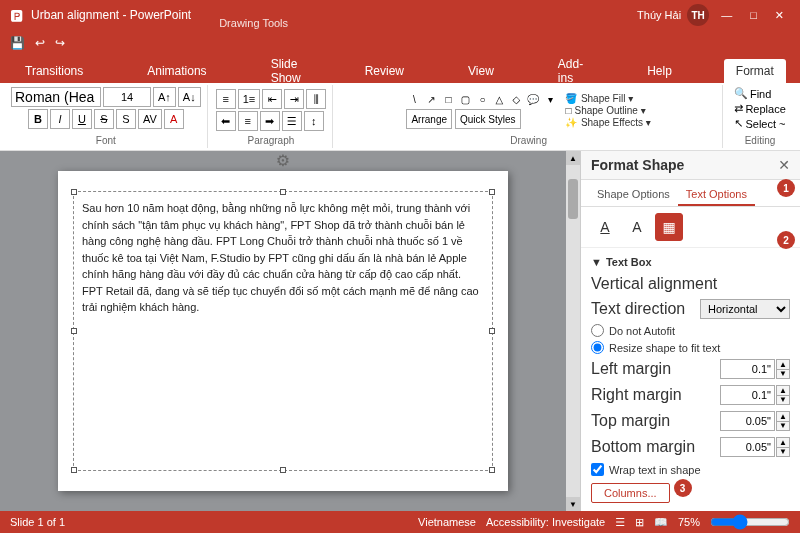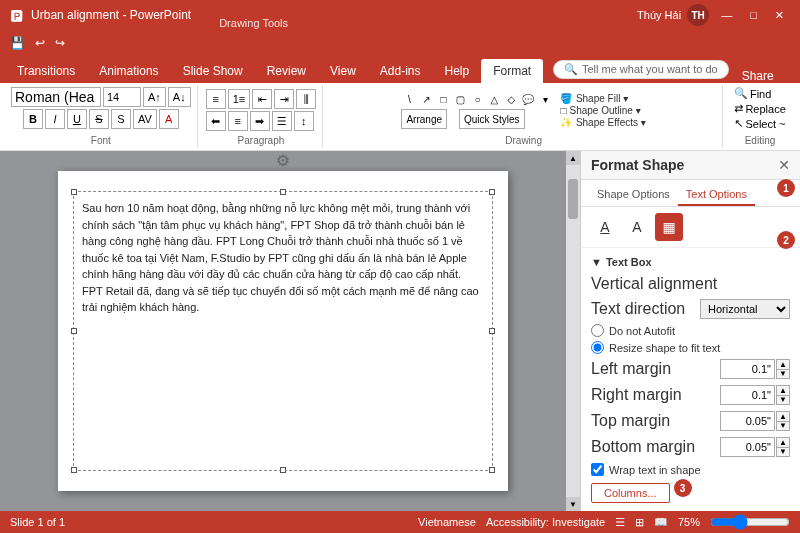--- a/index.html
+++ b/index.html
@@ -18,22 +18,23 @@
     .title-bar-left { display: flex; align-items: center; gap: 8px; font-size: 12px; }
     .title-bar-right { display: flex; align-items: center; gap: 6px; }
     .title-btn { color: white; font-size: 11px; cursor: pointer; padding: 2px 6px; }
     .user-badge { background: #922b21; border-radius: 50%; width: 22px; height: 22px; display: flex; align-items: center; justify-content: center; font-size: 10px; font-weight: bold; }
 
     
     .ribbon-tabs {
       background: #c0392b;
       display: flex;
       align-items: flex-end;
-      padding: 0 5px;
+      padding: 0 13px;
       height: 28px;
+      gap: 40px;
     }
     .ribbon-tab {
       padding: 4px 12px;
       color: white;
       font-size: 12px;
       cursor: pointer;
       height: 24px;
       display: flex;
       align-items: center;
       border-radius: 3px 3px 0 0;
@@ -90,23 +91,23 @@
       font-size: 14px;
       padding: 1px 3px;
       border: 1px solid #aaa;
       width: 90px;
       height: 20px;
     }
     .font-size-input {
       font-size: 11px;
       padding: 1px 3px;
       border: 1px solid #aaa;
-      width: 38px;
+      width: 48px;
       height: 20px;
-      text-align: left;
+      text-align: center;
     }
     .small-btn {
       font-size: 11px;
       padding: 1px 4px;
       cursor: pointer;
       border: 1px solid #aaa;
       background: white;
       height: 20px;
       min-width: 20px;
     }
@@ -505,21 +506,21 @@
           <span class="shape-icon">\</span>
           <span class="shape-icon">↗</span>
           <span class="shape-icon">□</span>
           <span class="shape-icon">▢</span>
           <span class="shape-icon">○</span>
           <span class="shape-icon">△</span>
           <span class="shape-icon">◇</span>
           <span class="shape-icon">💬</span>
           <span class="shape-icon">▾</span>
         </div>
-        <div style="display:flex; gap:12px; align-items:center;">
+        <div style="display:flex; gap:3px; align-items:center;">
           <button class="small-btn" style="font-size:10px;">Arrange</button>
           <button class="small-btn" style="font-size:10px;">Quick Styles</button>
         </div>
       </div>
       <div style="display:flex; flex-direction:column; gap:1px; margin-left:5px; font-size:10px; color:#333;">
         <div style="display:flex; align-items:center; gap:3px; cursor:pointer;">
           <span>🪣</span>
           <span>Shape Fill ▾</span>
         </div>
         <div style="display:flex; align-items:center; gap:3px; cursor:pointer;">

